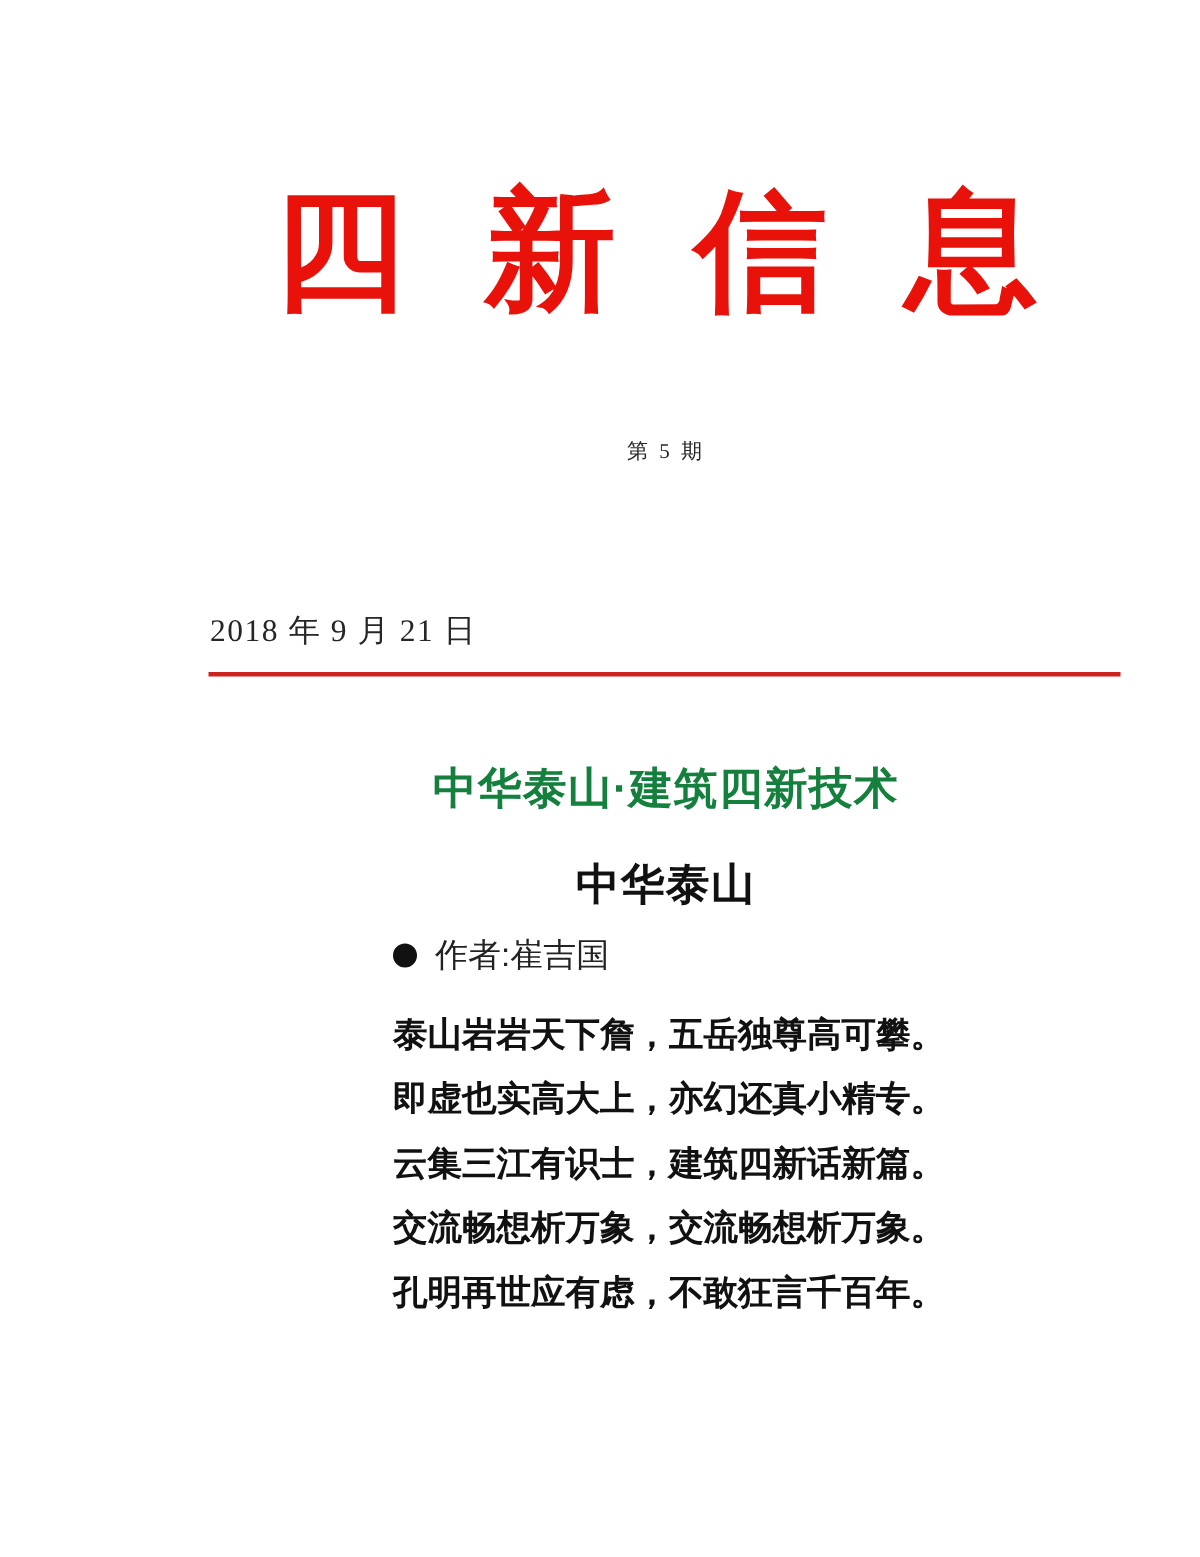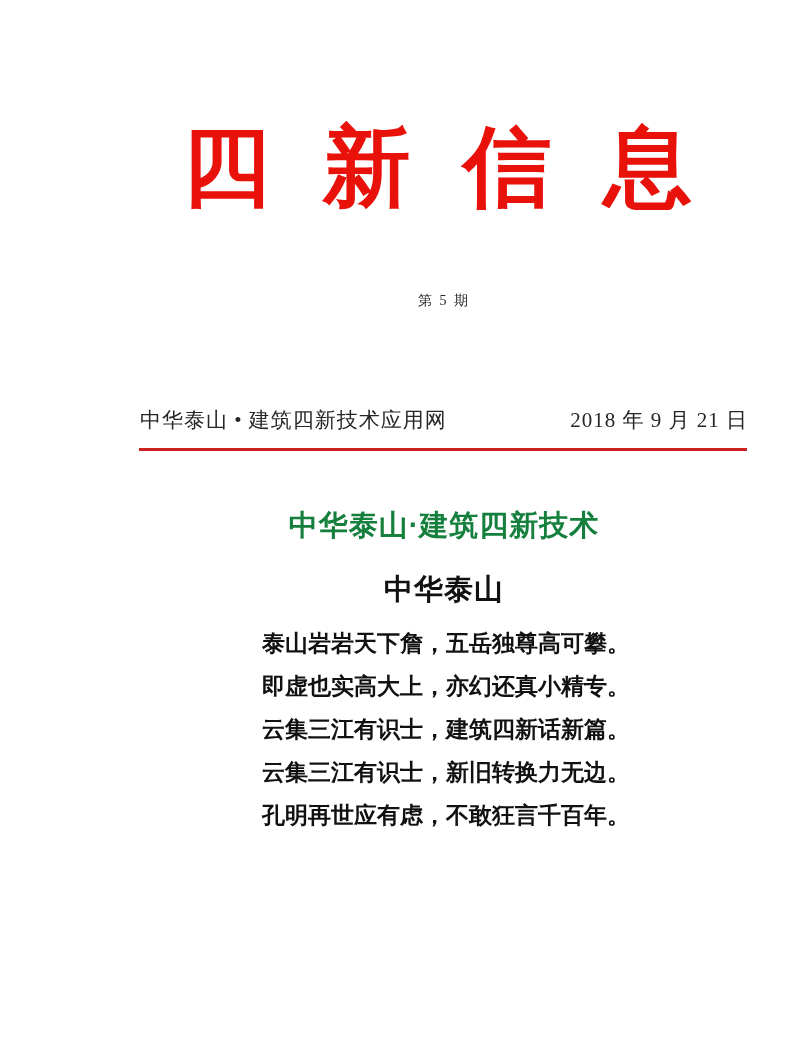--- a/index.html
+++ b/index.html
@@ -136,34 +136,37 @@
 </head>
 <body>
 
 <div class="page">
 
   <div class="masthead">四 新 信 息</div>
 
   <div class="issue-label">第 5 期</div>
 
   <div class="header-row">
-    <span class="site-name">中华泰山 • 建筑四新技术应用网</span>
     <span class="issue-date">2018 年 9 月 21 日</span>
   </div>
 
   <div class="red-rule"></div>
 
   <div class="article-title-1">中华泰山·建筑四新技术</div>
 
   <div class="article-title-2">中华泰山</div>
 
   <div class="body-block">
+    <div class="author-line">
+      <span class="author-bullet"></span>
+      <span>作者:崔吉国</span>
+    </div>
 
     <div class="poem">
       <div class="poem-line">泰山岩岩天下詹，五岳独尊高可攀。</div>
       <div class="poem-line">即虚也实高大上，亦幻还真小精专。</div>
       <div class="poem-line">云集三江有识士，建筑四新话新篇。</div>
-      <div class="poem-line">云集三江有识士，新旧转换力无边。</div>
+      <div class="poem-line">交流畅想析万象，交流畅想析万象。</div>
       <div class="poem-line">孔明再世应有虑，不敢狂言千百年。</div>
     </div>
   </div>
 
 </div>
 
 </body></html>

